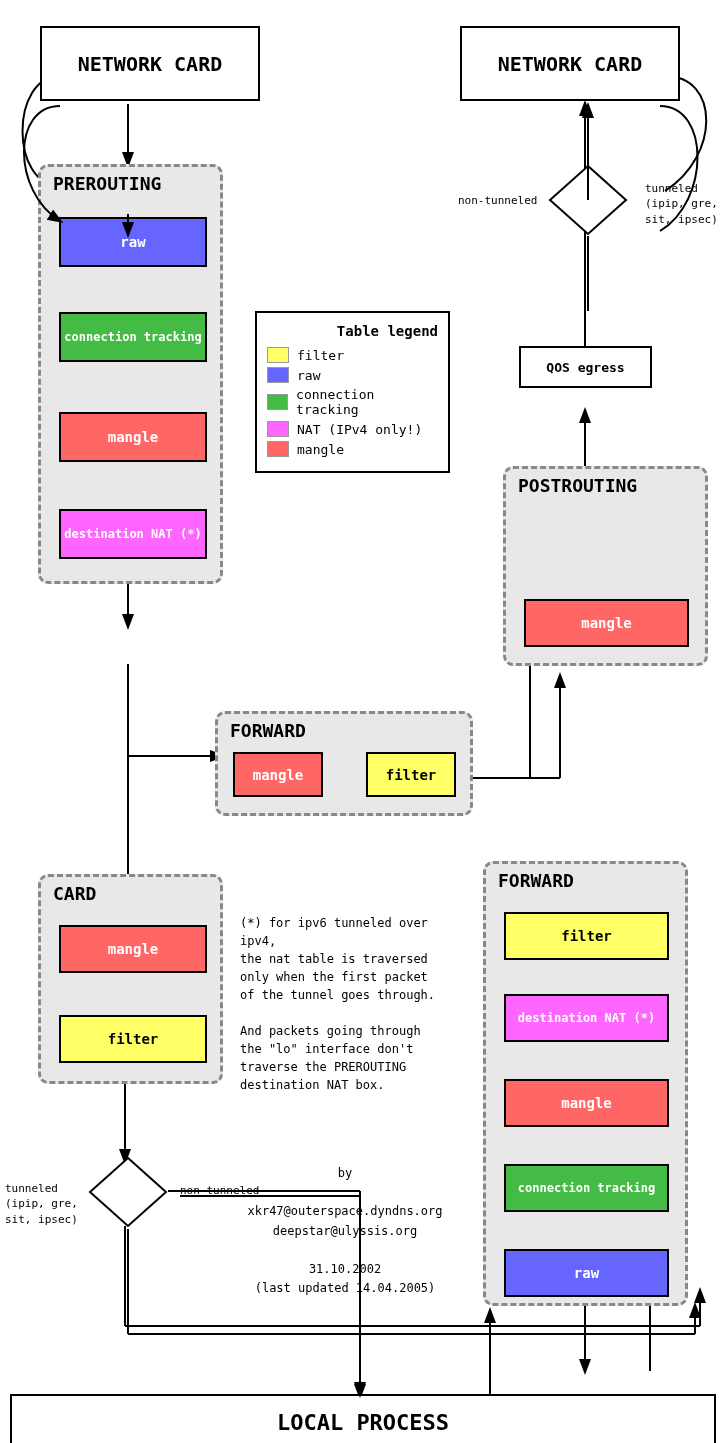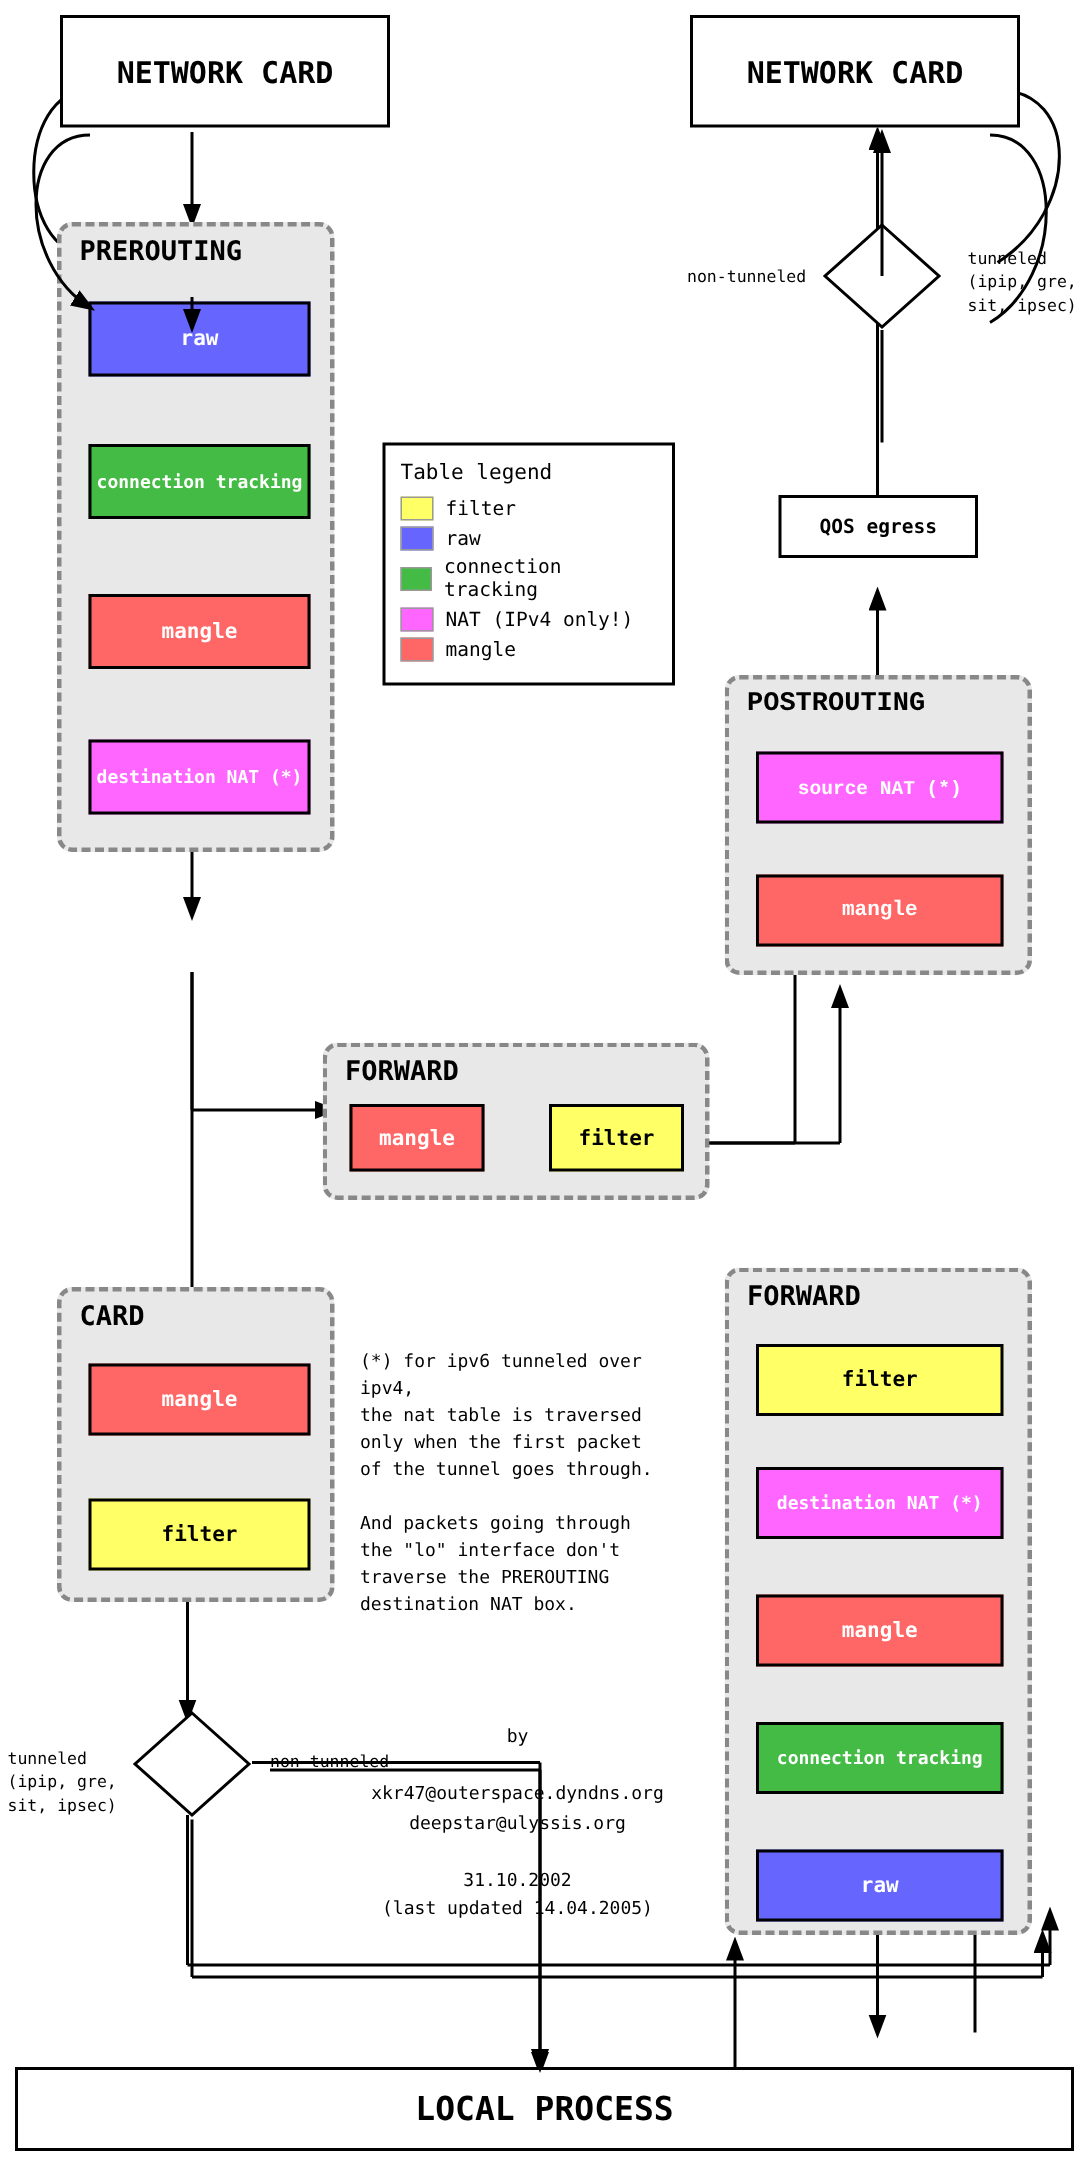--- a/index.html
+++ b/index.html
@@ -9,20 +9,21 @@
       width: 726px;
       min-height: 1443px;
       position: relative;
       overflow: hidden;
     }
 
     .diagram {
       position: relative;
       width: 726px;
       height: 1209px;
+      margin-top: 16px;
     }
 
     
     .box {
       position: absolute;
       border: 2px solid black;
       display: flex;
       align-items: center;
       justify-content: center;
       font-weight: bold;
@@ -63,23 +64,23 @@
 
     
     .legend {
       position: absolute;
       border: 2px solid black;
       background: white;
       padding: 10px;
     }
 
     .legend-title {
-      font-weight: normal;
+      font-weight: bold;
       font-size: 14px;
-      text-align: left;
+      text-align: right;
       margin-bottom: 8px;
     }
 
     .legend-item {
       display: flex;
       align-items: center;
       margin: 4px 0;
       font-size: 13px;
     }
 
@@ -277,26 +278,23 @@
 
     <div class="box box-conntrack" style="left:18px; top:300px; width:165px; height:48px; font-size:12px;">
       <span>connection tracking</span>
     </div>
 
     <div class="box box-raw" style="left:18px; top:385px; width:165px; height:48px;">
       <span>raw</span>
     </div>
   </div>
 
-  <div class="chain-container" style="left:483px; top:450px; width:205px; height:200px;font-family:Liberation Mono, monospace;">
+  <div class="chain-container" style="left:503px; top:450px; width:205px; height:200px;">
     <div class="chain-title">POSTROUTING</div>
 
-    <div class="box box-nat" style="left:18px; top:48px; width:165px; height:48px; font-size:13px;">
-      <span>source NAT (*)</span>
-    </div>
 
     <div class="box box-mangle" style="left:18px; top:130px; width:165px; height:48px;">
       <span>mangle</span>
     </div>
   </div>
 
   <div class="box box-qos" style="left:519px; top:330px; width:133px; height:42px; font-size:13px;">
     <span>QOS egress</span>
   </div>
 

